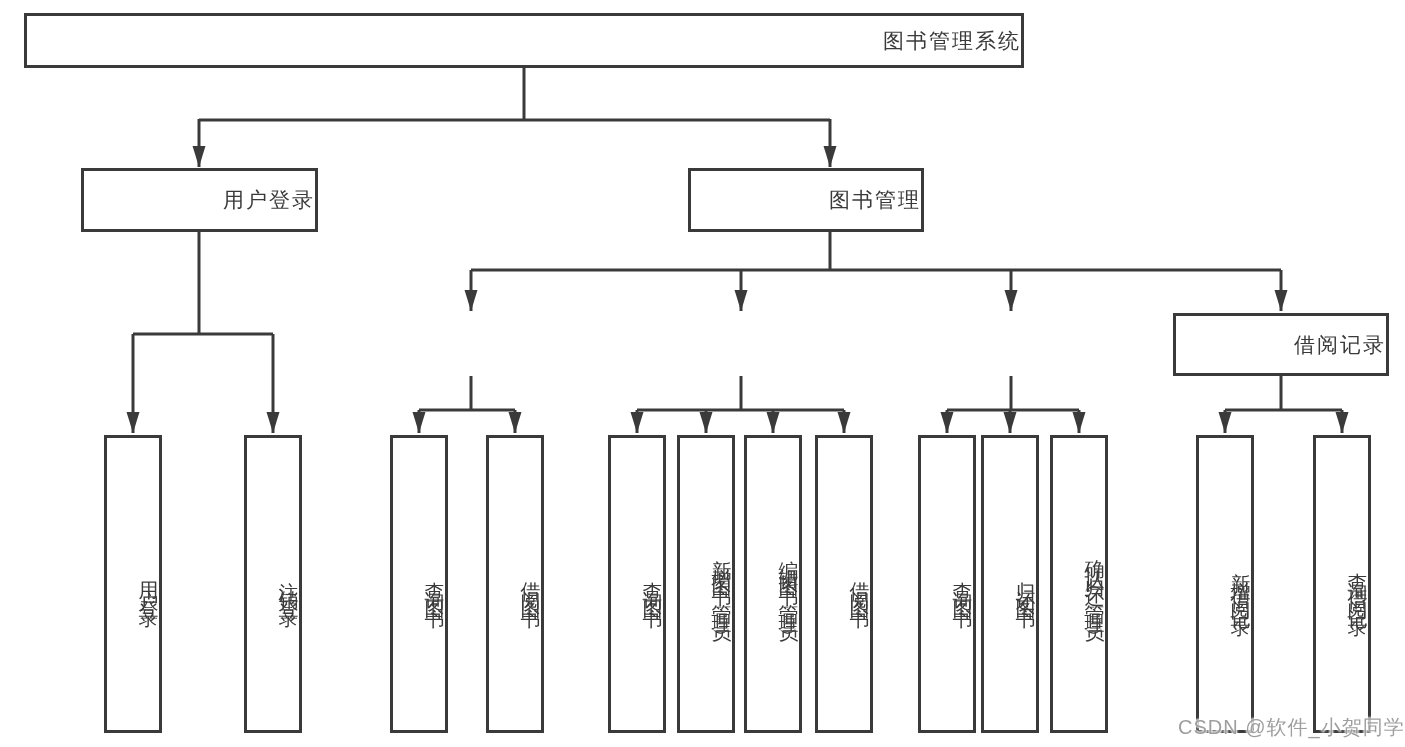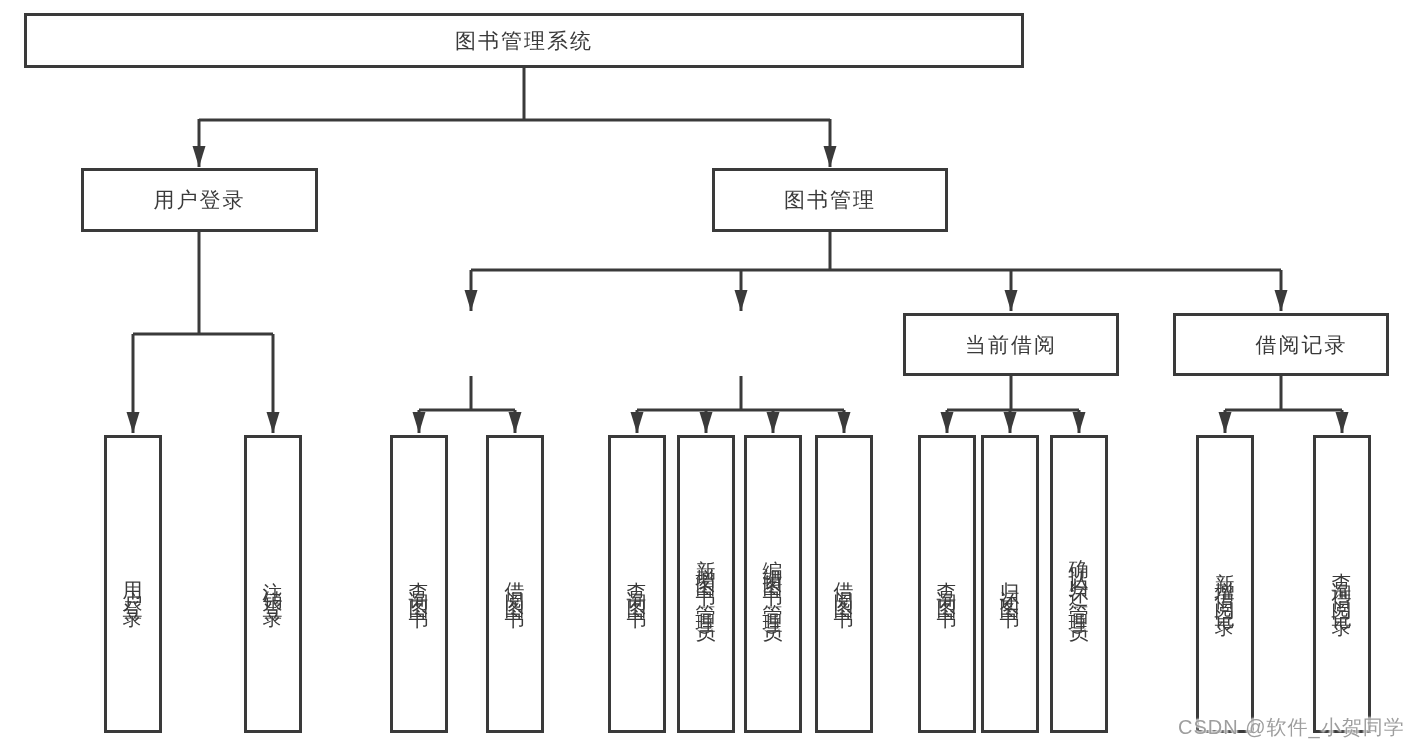--- a/index.html
+++ b/index.html
@@ -23,35 +23,35 @@
     height: 747px;
     pointer-events: none;
   }
   .node {
     position: absolute;
     box-sizing: border-box;
     border: 3px solid #3a3a3a;
     background: #ffffff;
     display: flex;
     align-items: center;
-    justify-content: center;
+    justify-content: flex-end;
     color: #3a3a3a;
   }
   .node.h { font-size: 21px; letter-spacing: 2px; }
   .node.v span {
     writing-mode: vertical-rl;
     text-orientation: mixed;
     font-size: 20px;
     letter-spacing: 9px;
     line-height: 1;
   }
   
   .p-root      { left: 24px;   top: 13px;  width: 1000px; height: 55px; }
   .p-login     { left: 81px;   top: 168px; width: 237px;  height: 64px; }
-  .p-mgmt      { left: 712px;  top: 168px; width: 236px;  height: 64px; }
+  .p-mgmt      { left: 688px;  top: 168px; width: 236px;  height: 64px; }
   .p-l3a       { left: 363px;  top: 313px; width: 216px;  height: 63px; }
   .p-l3b       { left: 633px;  top: 313px; width: 216px;  height: 63px; }
   .p-l3c       { left: 903px;  top: 313px; width: 216px;  height: 63px; }
   .p-l3d       { left: 1173px; top: 313px; width: 216px;  height: 63px; padding-left: 41px; }
   .leaf        { top: 435px; width: 58px; height: 298px; }
   .p-f1  { left: 104px;  }
   .p-f2  { left: 244px;  }
   .p-f3  { left: 390px;  }
   .p-f4  { left: 486px;  }
   .p-f5  { left: 608px;  }
@@ -128,23 +128,20 @@
     <span>图书管理系统</span>
   </div>
 
   <div class="node h p-login">
     <span>用户登录</span>
   </div>
   <div class="node h p-mgmt">
     <span>图书管理</span>
   </div>
 
-  <div class="node h p-l3c">
-    <span>当前借阅</span>
-  </div>
   <div class="node h p-l3d">
     <span>借阅记录</span>
   </div>
 
   <div class="node v leaf p-f1">
     <span>用户登录</span>
   </div>
   <div class="node v leaf p-f2">
     <span>注销登录</span>
   </div>

